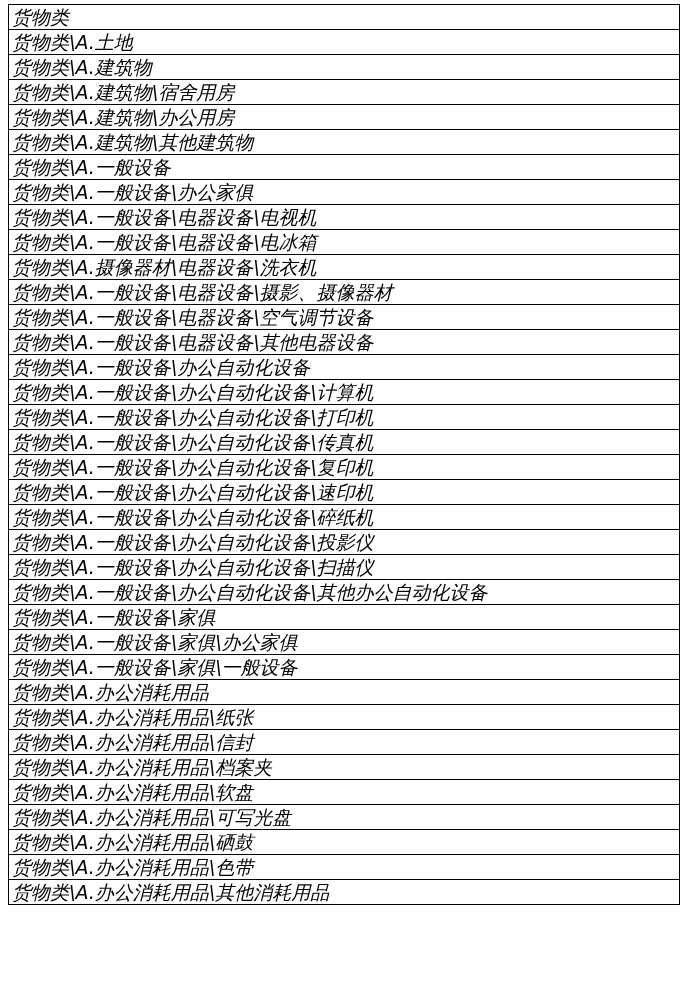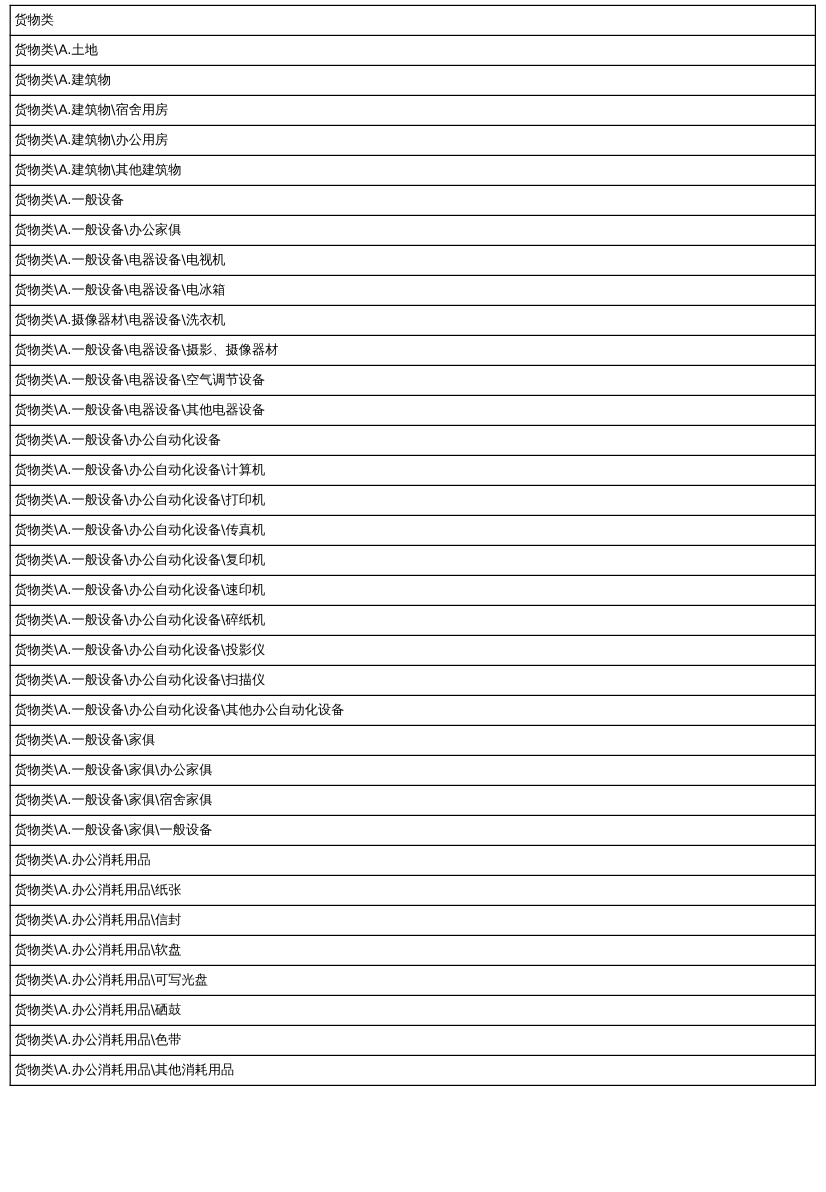--- a/index.html
+++ b/index.html
@@ -21,26 +21,27 @@
   }
   table.category-table {
     width: 672px;
     border-collapse: collapse;
     table-layout: fixed;
   }
   table.category-table td {
     border: 1px solid #000000;
     height: 24px;
     padding: 0 3px;
-    font-size: 11px;
+    font-size: 19px;
     line-height: 22px;
     color: #000000;
     white-space: nowrap;
     overflow: hidden;
     vertical-align: middle;
+    font-style: italic;
   }
 </style>
 </head>
 <body>
 
 <div class="page">
   <table class="category-table">
     <tbody>
       <tr>
           <td>货物类</td>
@@ -114,33 +115,33 @@
       <tr>
           <td>货物类\A.一般设备\办公自动化设备\其他办公自动化设备</td>
         </tr>
       <tr>
           <td>货物类\A.一般设备\家俱</td>
         </tr>
       <tr>
           <td>货物类\A.一般设备\家俱\办公家俱</td>
         </tr>
       <tr>
-          <td>货物类\A.一般设备\家俱\宿舍家俱</td>
-        </tr>
-      <tr>
           <td>货物类\A.一般设备\家俱\一般设备</td>
         </tr>
       <tr>
           <td>货物类\A.办公消耗用品</td>
         </tr>
       <tr>
           <td>货物类\A.办公消耗用品\纸张</td>
         </tr>
       <tr>
           <td>货物类\A.办公消耗用品\信封</td>
+        </tr>
+      <tr>
+          <td>货物类\A.办公消耗用品\档案夹</td>
         </tr>
       <tr>
           <td>货物类\A.办公消耗用品\软盘</td>
         </tr>
       <tr>
           <td>货物类\A.办公消耗用品\可写光盘</td>
         </tr>
       <tr>
           <td>货物类\A.办公消耗用品\硒鼓</td>
         </tr>

